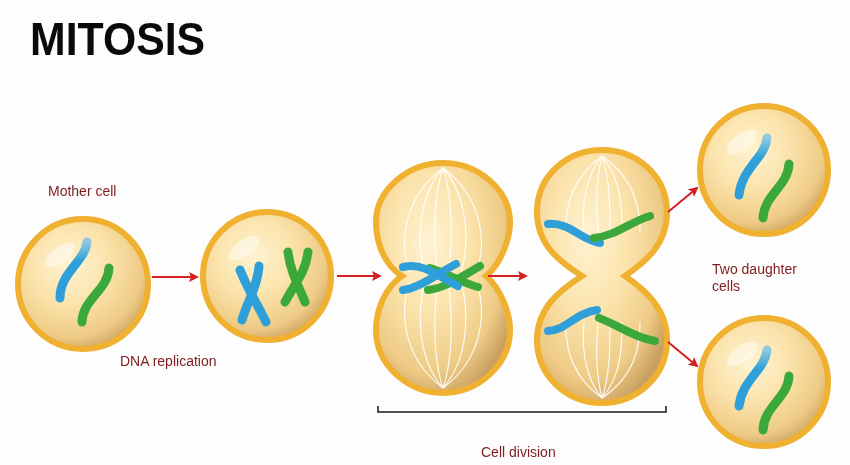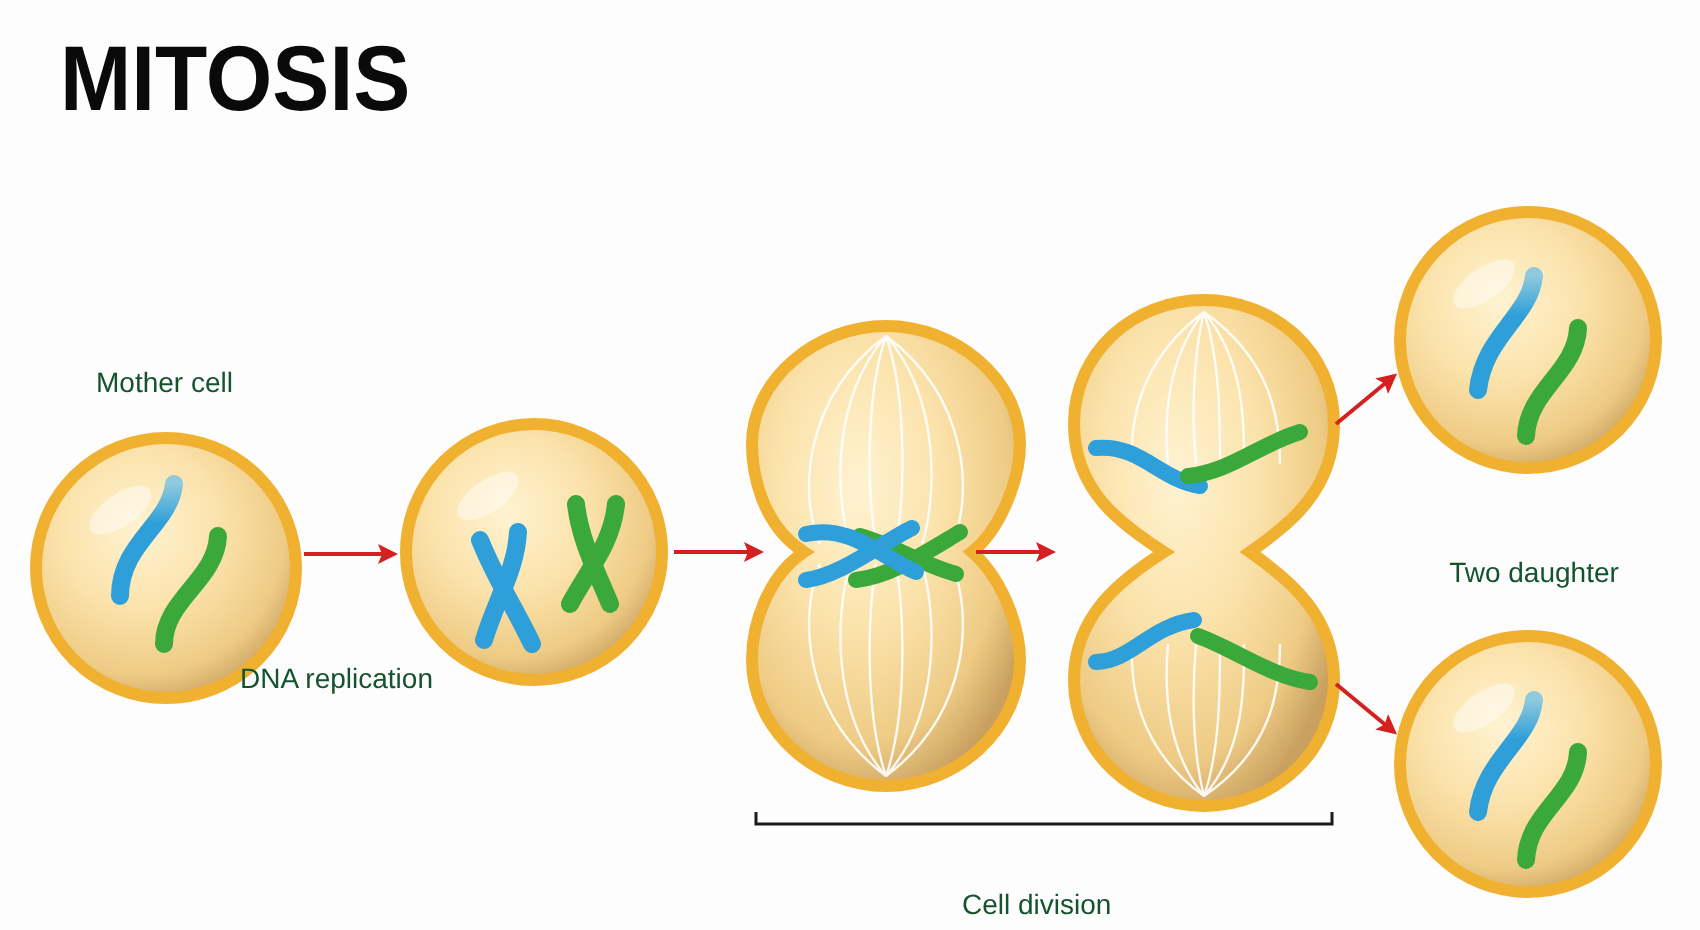--- a/index.html
+++ b/index.html
@@ -1,18 +1,18 @@
 <!DOCTYPE html>
 <html><head>
 <meta charset="utf-8">
 <style>
   html, body { margin: 0; padding: 0; background: #fdfdfd; }
   body { width: 850px; height: 465px; overflow: hidden; position: relative; font-family: "Liberation Sans", sans-serif; }
   .title { position: absolute; left: 30px; top: 12px; font-size: 46px; font-weight: bold; color: #0a0a0a; letter-spacing: 0px; transform: scaleX(0.93); transform-origin: left top; }
-  .label { position: absolute; font-size: 14px; color: #14532d; text-align: center; line-height: 17px; }
+  .label { position: absolute; font-size: 14px; color: #7f1d1d; text-align: left; line-height: 17px; }
   svg.diagram { position: absolute; left: 0; top: 0; }
 </style>
 </head>
 <body>
 
 <div class="title">MITOSIS</div>
 
 <svg class="diagram" width="850" height="465" viewBox="0 0 850 465">
   <defs>
     <radialGradient id="cyto" cx="40%" cy="35%" r="70%">
@@ -135,17 +135,18 @@
     <circle cx="764" cy="382" r="64" fill="url(#cyto)" stroke="#f0b030" stroke-width="6"></circle>
     <ellipse cx="742" cy="354" rx="18" ry="8" fill="#ffffff" opacity="0.45" transform="rotate(-35 742 354)"></ellipse>
     <path d="M767 350 C 765 370, 742 380, 739 406" stroke="url(#blueGrad)" stroke-width="9" fill="none" stroke-linecap="round"></path>
     <path d="M789 376 C 788 398, 764 406, 763 430" stroke="#3aa83a" stroke-width="9" fill="none" stroke-linecap="round"></path>
   </g>
 
   <path d="M378 406 L378 412 L666 412 L666 406" stroke="#1a1a1a" stroke-width="1.5" fill="none"></path>
 </svg>
 
 <div class="label" style="left:48px; top:183px;">Mother cell</div>
-<div class="label" style="left:120px; top:331px;">DNA replication</div>
+<div class="label" style="left:120px; top:353px;">DNA replication</div>
 <div class="label" style="left:481px; top:444px;">Cell division</div>
-<div class="label" style="left:712px; top:278px; width:110px;">
+<div class="label" style="left:712px; top:261px; width:110px;">
   <div>Two daughter</div>
+  <div>cells</div>
 </div>
 
 </body></html>

